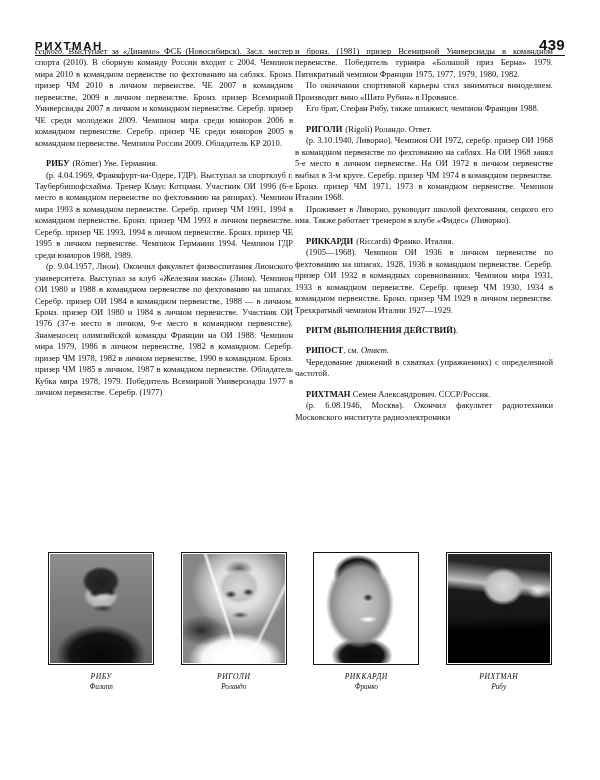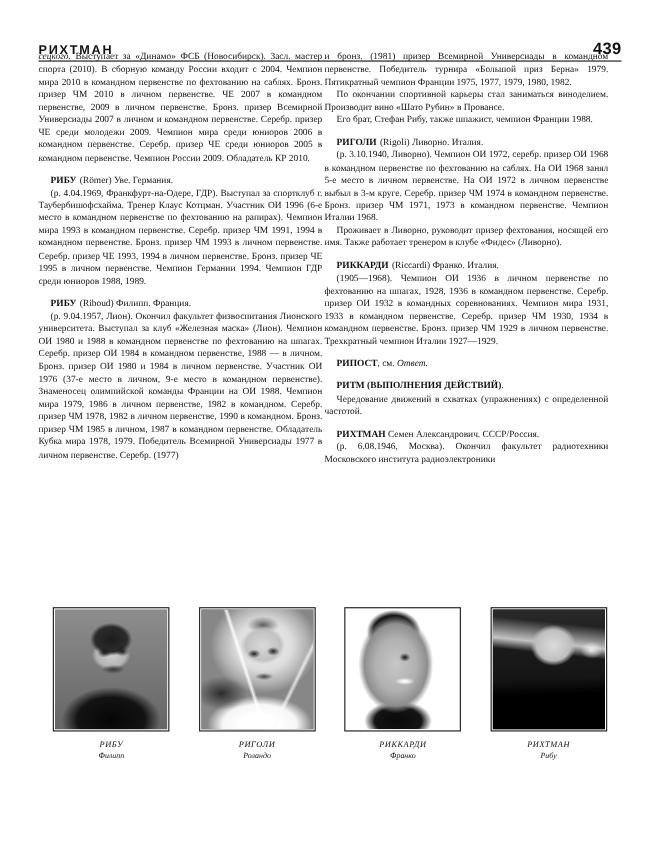--- a/index.html
+++ b/index.html
@@ -253,47 +253,46 @@
   <div id="columns">
 
     <div class="col">
 
       <p class="cont"><span class="it">сецкого.</span><span> Выступает за «Динамо» ФСБ (Новосибирск). Засл. мастер спорта (2010). В сборную команду России входит с 2004. Чемпион мира 2010 в командном первенстве по фехтованию на саблях. Бронз. призер ЧМ 2010 в личном первенстве. ЧЕ 2007 в командном первенстве, 2009 в личном первенстве. Бронз. призер Всемирной Универсиады 2007 в личном и командном первенстве. Серебр. призер ЧЕ среди молодежи 2009. Чемпион мира среди юниоров 2006 в командном первенстве. Серебр. призер ЧЕ среди юниоров 2005 в командном первенстве. Чемпион России 2009. Обладатель КР 2010.</span></p>
 
       <p class="entry"><span class="hw">РИБУ</span><span style="margin-left:3px">(Römer)</span><span> Уве. Германия.</span></p>
 
       <p class="indent">(р. 4.04.1969, Франкфурт-на-Одере, ГДР). Выступал за спортклуб г. Таубербишофсхайма. Тренер Клаус Котцман. Участник ОИ 1996 (6-е место в командном первенстве по фехтованию на рапирах). Чемпион мира 1993 в командном первенстве. Серебр. призер ЧМ 1991, 1994 в командном первенстве. Бронз. призер ЧМ 1993 в личном первенстве. Серебр. призер ЧЕ 1993, 1994 в личном первенстве. Бронз. призер ЧЕ 1995 в личном первенстве. Чемпион Германии 1994. Чемпион ГДР среди юниоров 1988, 1989.</p>
 
-      <p class="entry"><span class="hw">РИБУ</span><span style="margin-left:3px">(Riboud)</span><span> Филипп. Франция.</span></p>
 
       <p class="indent">(р. 9.04.1957, Лион). Окончил факультет физвоспитания Лионского университета. Выступал за клуб «Железная маска» (Лион). Чемпион ОИ 1980 и 1988 в командном первенстве по фехтованию на шпагах. Серебр. призер ОИ 1984 в командном первенстве, 1988 — в личном. Бронз. призер ОИ 1980 и 1984 в личном первенстве. Участник ОИ 1976 (37-е место в личном, 9-е место в командном первенстве). Знаменосец олимпийской команды Франции на ОИ 1988. Чемпион мира 1979, 1986 в личном первенстве, 1982 в командном. Серебр. призер ЧМ 1978, 1982 в личном первенстве, 1990 в командном. Бронз. призер ЧМ 1985 в личном, 1987 в командном первенстве. Обладатель Кубка мира 1978, 1979. Победитель Всемирной Универсиады 1977 в личном первенстве. Серебр. (1977)</p>
 
     </div>
 
     <div class="col">
 
       <p class="cont">и бронз. (1981) призер Всемирной Универсиады в командном первенстве. Победитель турнира «Большой приз Берна» 1979. Пятикратный чемпион Франции 1975, 1977, 1979, 1980, 1982.</p>
 
       <p class="indent">По окончании спортивной карьеры стал заниматься виноделием. Производит вино «Шато Рубин» в Провансе.</p>
 
       <p class="indent">Его брат, Стефан Рибу, также шпажист, чемпион Франции 1988.</p>
 
-      <p class="entry"><span class="hw">РИГОЛИ</span><span style="margin-left:3px">(Rigoli)</span><span> Ливорно. Италия.</span></p>
+      <p class="entry"><span class="hw">РИГОЛИ</span><span style="margin-left:3px">(Rigoli)</span><span> Роландо. Ответ.</span></p>
 
       <p class="indent">(р. 3.10.1940, Ливорно). Чемпион ОИ 1972, серебр. призер ОИ 1968 в командном первенстве по фехтованию на саблях. На ОИ 1968 занял 5-е место в личном первенстве. На ОИ 1972 в личном первенстве выбыл в 3-м круге. Серебр. призер ЧМ 1974 в командном первенстве. Бронз. призер ЧМ 1971, 1973 в командном первенстве. Чемпион Италии 1968.</p>
 
-      <p class="indent">Проживает в Ливорно, руководит призер фехтования, носящей его имя. Также работает тренером в клубе «Фидес» (Ливорно).</p>
+      <p class="indent">Проживает в Ливорно, руководит школой фехтования, сецкого его имя. Также работает тренером в клубе «Фидес» (Ливорно).</p>
 
       <p class="entry"><span class="hw">РИККАРДИ</span><span style="margin-left:3px">(Riccardi)</span><span> Франко. Италия.</span></p>
 
       <p class="indent">(1905—1968). Чемпион ОИ 1936 в личном первенстве по фехтованию на шпагах, 1928, 1936 в командном первенстве. Серебр. призер ОИ 1932 в командных соревнованиях. Чемпион мира 1931, 1933 в командном первенстве. Серебр. призер ЧМ 1930, 1934 в командном первенстве. Бронз. призер ЧМ 1929 в личном первенстве. Трехкратный чемпион Италии 1927—1929.</p>
 
+      <p class="entry"><span class="hw">РИТМ (ВЫПОЛНЕНИЯ ДЕЙСТВИЙ)</span><span>.</span></p>
+
       <p class="entry"><span class="hw">РИПОСТ</span><span>, см. </span><span class="it">Ответ.</span></p>
-
-      <p class="entry"><span class="hw">РИТМ (ВЫПОЛНЕНИЯ ДЕЙСТВИЙ)</span><span>.</span></p>
 
       <p class="indent">Чередование движений в схватках (упражнениях) с определенной частотой.</p>
 
       <p class="entry"><span class="hw">РИХТМАН</span><span> Семен Александрович. СССР/Россия.</span></p>
 
       <p class="indent">(р. 6.08.1946, Москва). Окончил факультет радиотехники Московского института радиоэлектроники</p>
 
     </div>
   </div>
 

